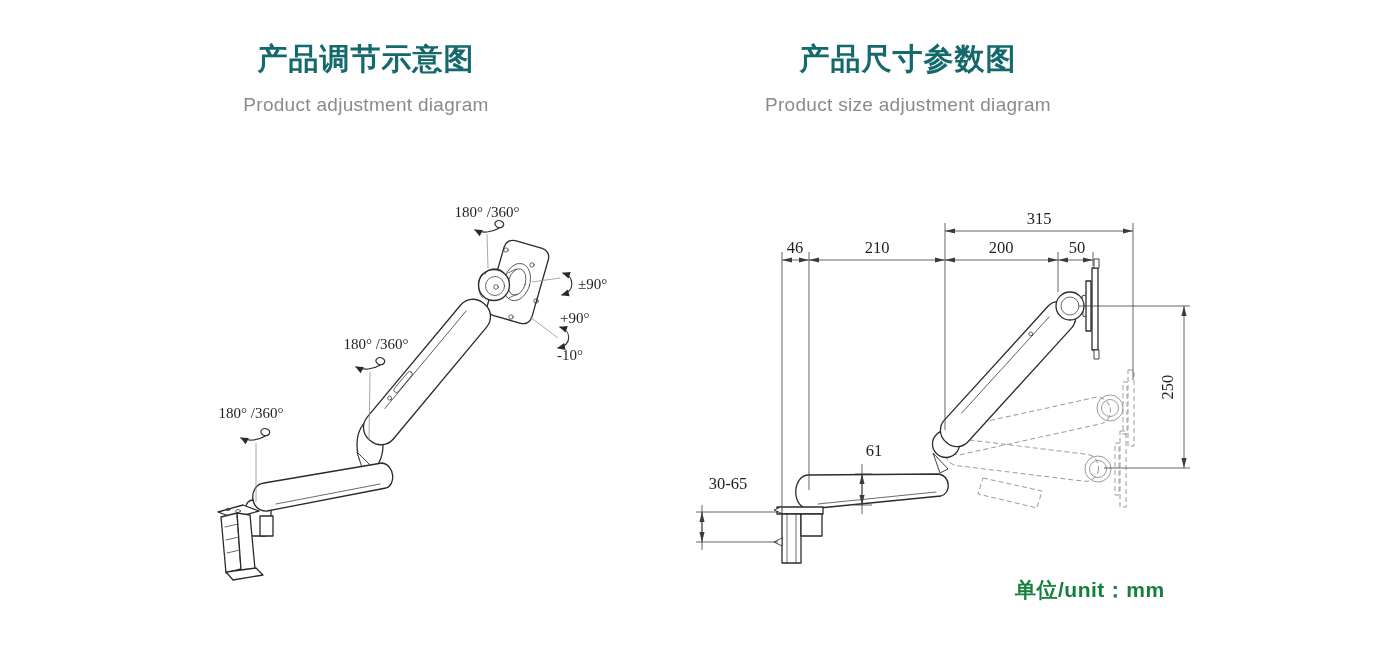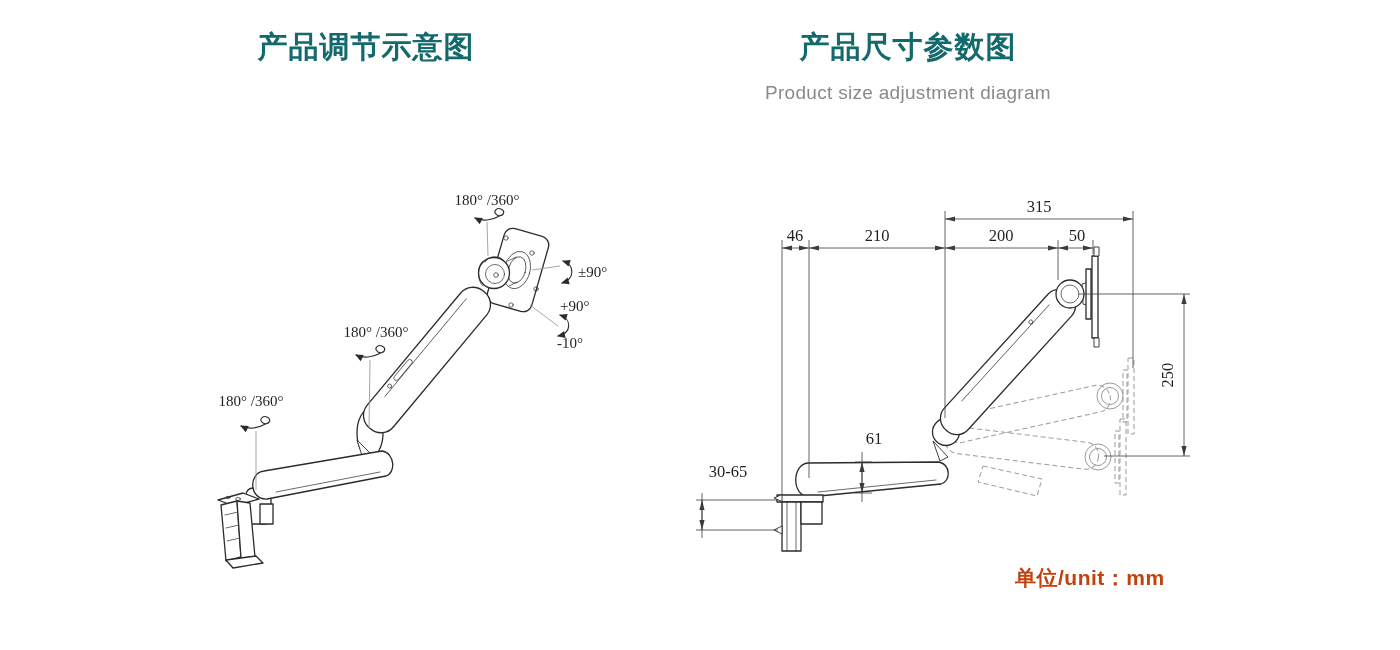--- a/index.html
+++ b/index.html
@@ -1,40 +1,41 @@
 <!DOCTYPE html>
 <html><head>
 <meta charset="utf-8">
 <style>
   html,body{margin:0;padding:0;background:#fff;}
   #page{position:relative;width:1400px;height:592px;background:#fff;overflow:hidden;
-        font-family:"Liberation Sans",sans-serif;}
+        font-family:"Liberation Sans",sans-serif;margin-top:12px;}
   .hdr{position:absolute;top:27px;width:440px;text-align:center;}
   .hdr .t{font-size:30px;font-weight:700;color:#13696c;letter-spacing:1px;}
   .hdr .s{font-size:19px;font-weight:400;color:#8a8a8a;margin-top:14px;letter-spacing:0.3px;}
-  #unit{position:absolute;left:1015px;top:564px;font-size:21px;font-weight:600;color:#c2410c;letter-spacing:0.5px;}
+  #unit{position:absolute;left:1015px;top:564px;font-size:21px;font-weight:600;color:#15803d;letter-spacing:0.5px;}
   svg{position:absolute;overflow:visible;}
   .ln{stroke:#2b2b2b;stroke-width:1.3;fill:none;stroke-linejoin:round;stroke-linecap:round;}
   .lnf{stroke:#2b2b2b;stroke-width:1.3;fill:#fff;stroke-linejoin:round;}
   .thin{stroke:#2b2b2b;stroke-width:0.7;fill:none;stroke-linecap:round;}
   .dim{stroke:#3c3c3c;stroke-width:0.8;fill:none;}
   .dimtxt{font:16.5px "Liberation Serif",serif;fill:#1f1f1f;}
   .angtxt{font:15px "Liberation Serif",serif;fill:#1f1f1f;}
   .leader{stroke:#909090;stroke-width:0.8;fill:none;}
   .ghost{stroke:#9b9b9b;stroke-width:1;fill:none;stroke-dasharray:5 3;stroke-linejoin:round;}
   .ghostsolid{stroke:#9b9b9b;stroke-width:1;fill:none;}
   .mid{text-anchor:middle;}
 </style>
 </head>
 <body>
 
 <div id="page">
 
   <div class="hdr" style="left:146px;">
     <div class="t">产品调节示意图</div>
+    <div class="s">Product adjustment diagram</div>
   </div>
   <div class="hdr" style="left:688px;">
     <div class="t">产品尺寸参数图</div>
     <div class="s">Product size adjustment diagram</div>
   </div>
 
   <svg style="left:180px;top:170px;" width="470" height="420" viewBox="0 0 470 420">
     <defs>
       <marker id="ra" markerWidth="10" markerHeight="10" refX="8" refY="5" orient="auto-start-reverse" markerUnits="userSpaceOnUse">
         <path d="M1,1.5 L9,5 L1,8.5 Z" fill="#2b2b2b"></path>

